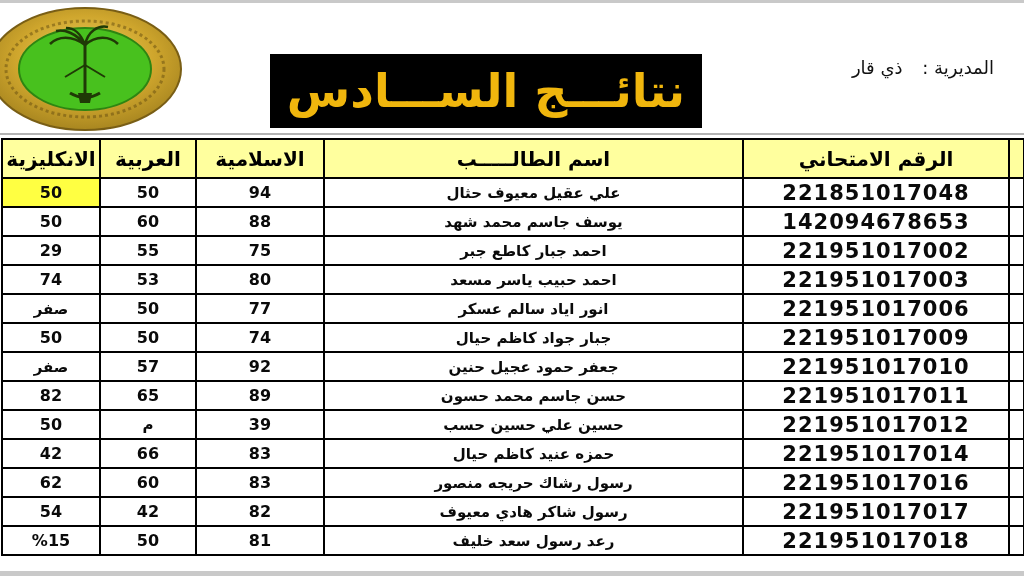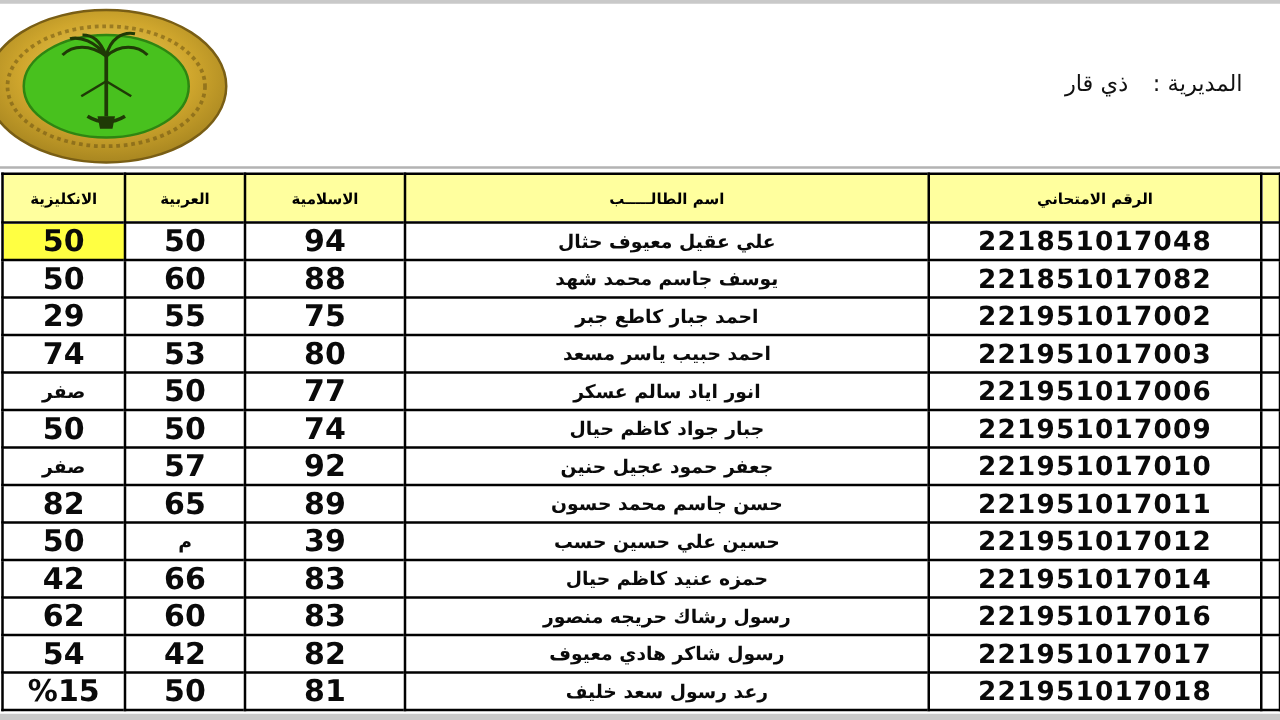--- a/index.html
+++ b/index.html
@@ -18,25 +18,25 @@
   .info{position:absolute;top:55px;right:30px;width:270px;direction:rtl;text-align:right;
         font-size:18px;font-weight:normal;color:#111;}
   .info-line{height:26px;line-height:26px;white-space:nowrap;}
   .info-line + .info-line{margin-top:14px;}
   .info .val{margin-right:14px;}
   .pre-line{position:absolute;top:133px;left:0;right:0;height:2px;background:#b3b3b3;}
   table.results{position:absolute;top:138px;left:1px;width:1022px;border-collapse:collapse;
         direction:rtl;table-layout:fixed;background:#fff;}
   table.results th,table.results td{border:2px solid #000;text-align:center;overflow:hidden;
         white-space:nowrap;padding:0;}
-  table.results th{background:#ffff9e;height:37px;font-size:12px;font-weight:bold;color:#000;margin-left:28px;}
+  table.results th{background:#ffff9e;height:37px;font-size:20px;font-weight:bold;color:#000;margin-left:28px;}
   table.results td{height:27px;font-weight:bold;color:#0a0a0a;background:#fff;}
   td.exam{font-size:21px;letter-spacing:1px;}
   td.name{font-size:15px;text-align:right;padding-right:10px;}
-  td.score{font-size:24px;}
+  td.score{font-size:16px;}
   td.word{font-size:15px;}
   td.ul{}
   td.hl{background:#ffff42 !important;color:#1d18d1;}
 </style>
 </head>
 <body>
 
 <div id="page">
   <div class="strip top"></div>
 
@@ -55,20 +55,23 @@
       <line x1="99" y1="38" x2="99" y2="88" stroke="#1f3a06" stroke-width="3"></line>
       <path d="M99 40 C86 30 72 31 64 39 M99 40 C90 28 78 24 70 26 M99 40 C102 26 112 20 122 22 M99 40 C110 30 124 31 132 39 M99 40 C94 27 88 23 80 23" fill="none" stroke="#1f3a06" stroke-width="2.5"></path>
       <path d="M84 88 q15 9 30 0" fill="none" stroke="#1f3a06" stroke-width="3"></path>
       <path d="M92 88 h14 l-2 10 h-10 z" fill="#1f3a06"></path>
       <line x1="99" y1="60" x2="79" y2="72" stroke="#1f3a06" stroke-width="2"></line>
       <line x1="99" y1="60" x2="119" y2="72" stroke="#1f3a06" stroke-width="2"></line>
     </svg>
   </div>
 
 
+  <div class="banner">
+    <span>نتائـــج الســـادس</span>
+  </div>
 
   <div class="info">
     <div class="info-line">
       <span class="lbl">المديرية :</span>
       <span class="val">ذي قار</span>
     </div>
   </div>
 
   <div class="pre-line"></div>
 
@@ -95,21 +98,21 @@
         <tr>
           <td class="edge"></td>
           <td class="exam">221851017048</td>
           <td class="name">علي عقيل معيوف حثال</td>
           <td class="score">94</td>
           <td class="score">50</td>
           <td class="score hl">50</td>
         </tr>
         <tr>
           <td class="edge"></td>
-          <td class="exam">221851017082</td>
+          <td class="exam">142094678653</td>
           <td class="name">يوسف جاسم محمد شهد</td>
           <td class="score">88</td>
           <td class="score">60</td>
           <td class="score">50</td>
         </tr>
         <tr>
           <td class="edge"></td>
           <td class="exam">221951017002</td>
           <td class="name">احمد جبار كاطع جبر</td>
           <td class="score">75</td>

